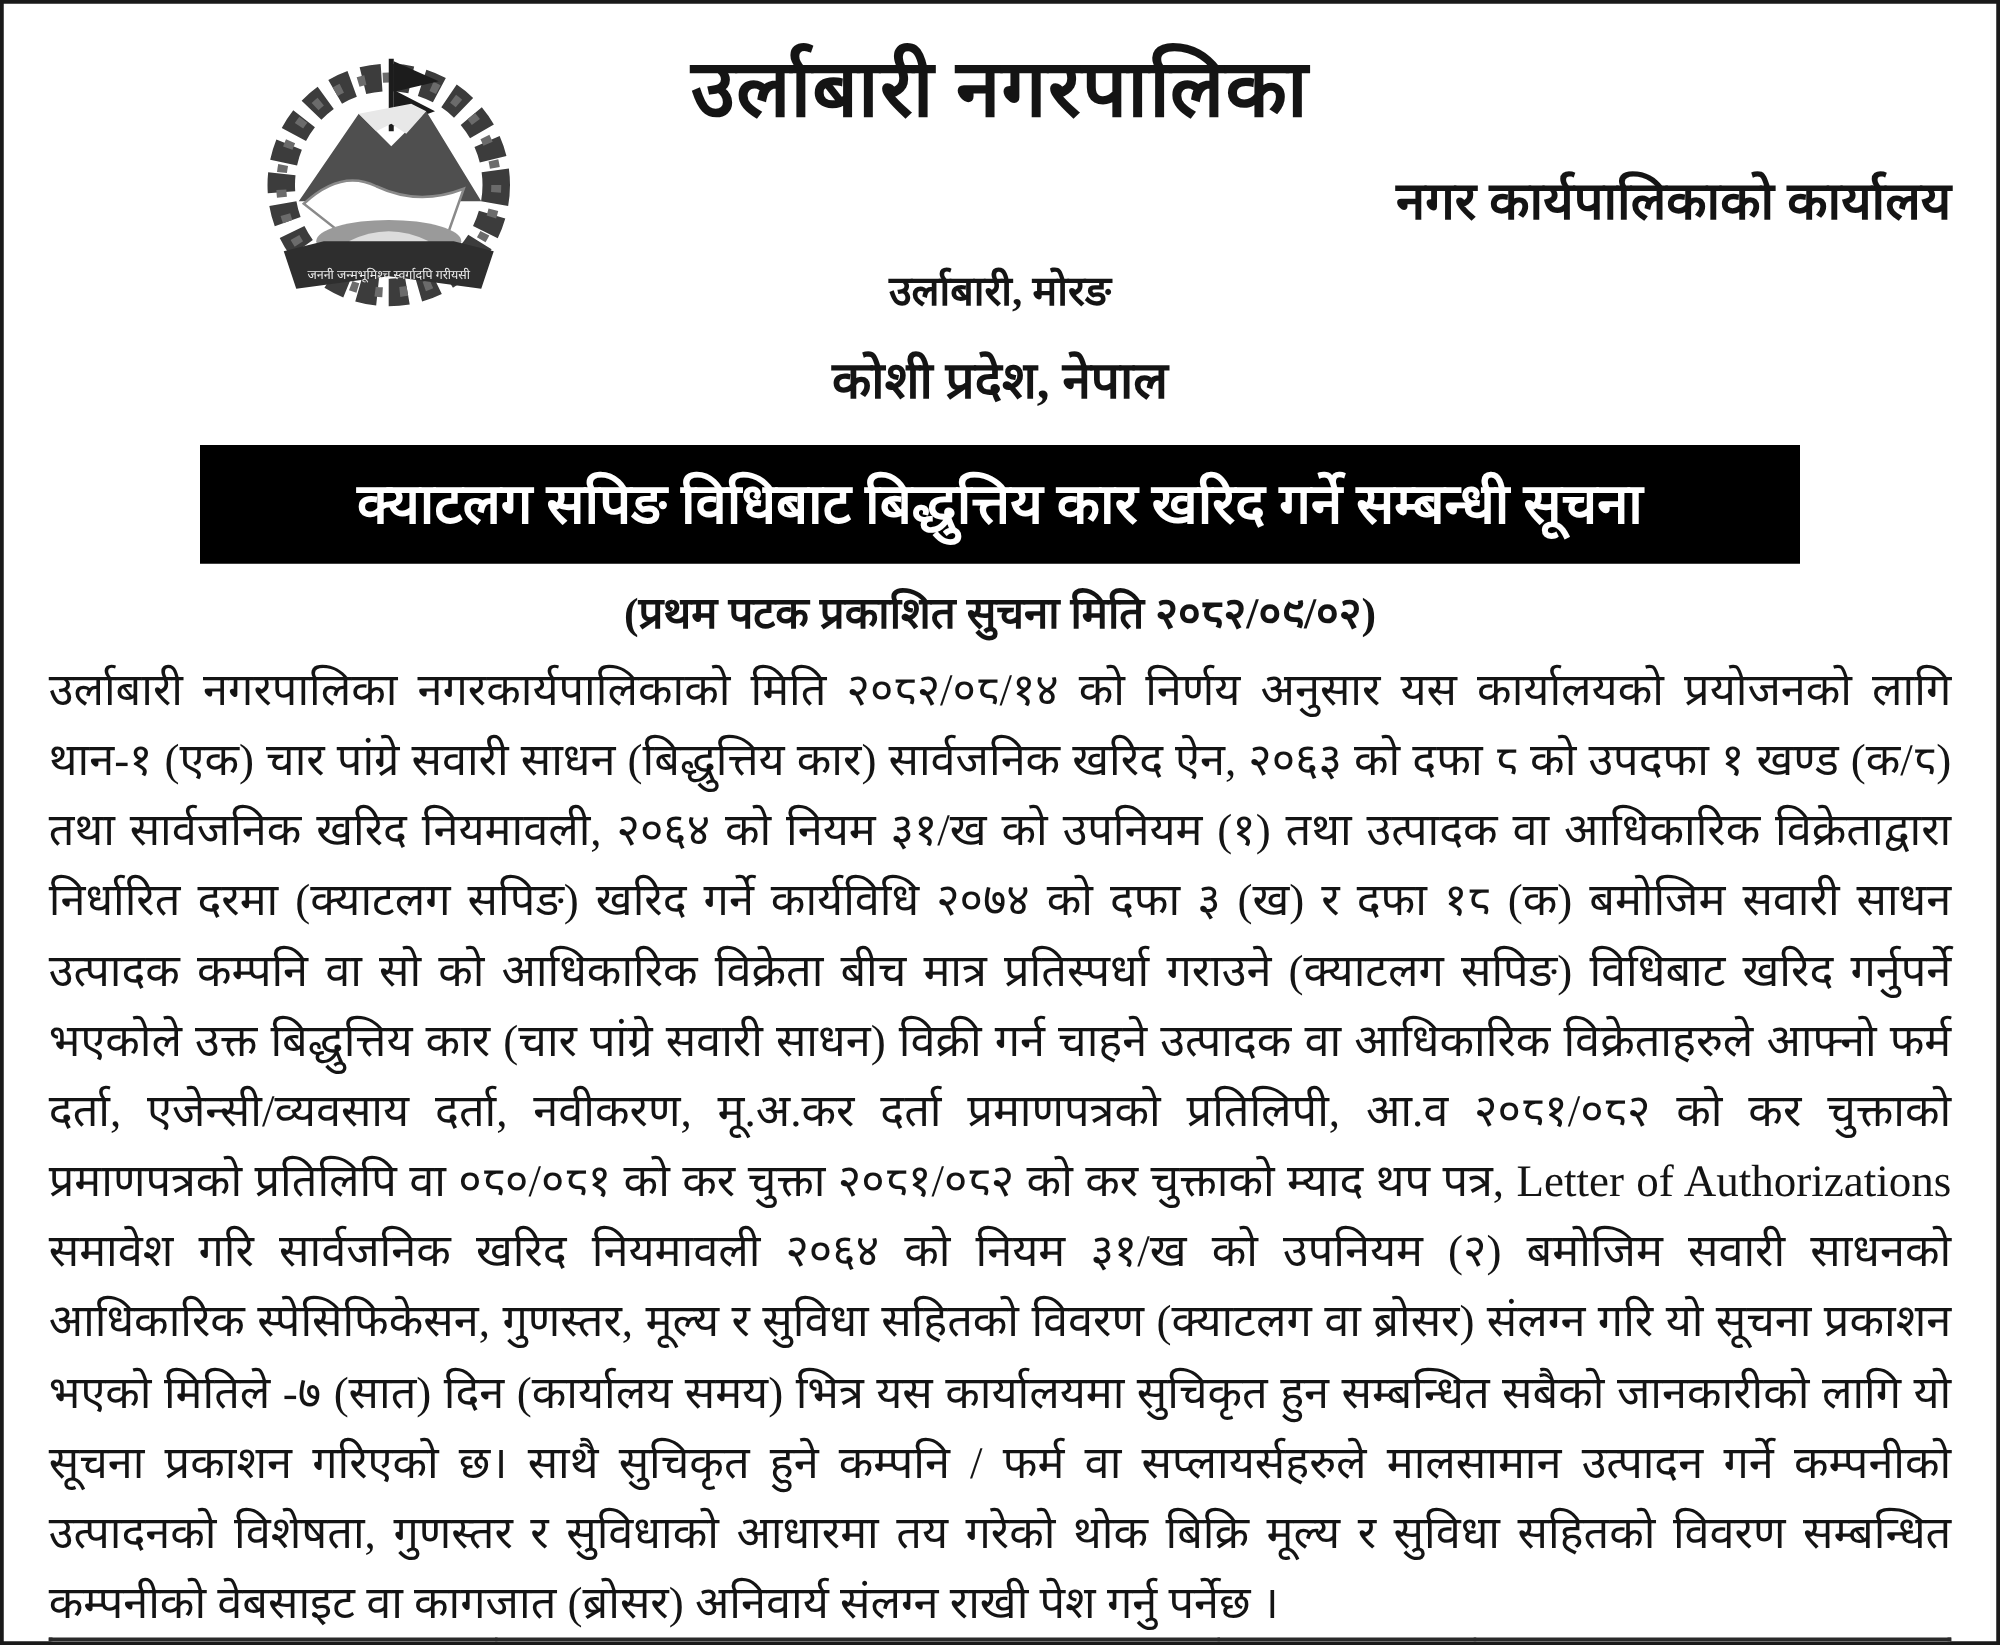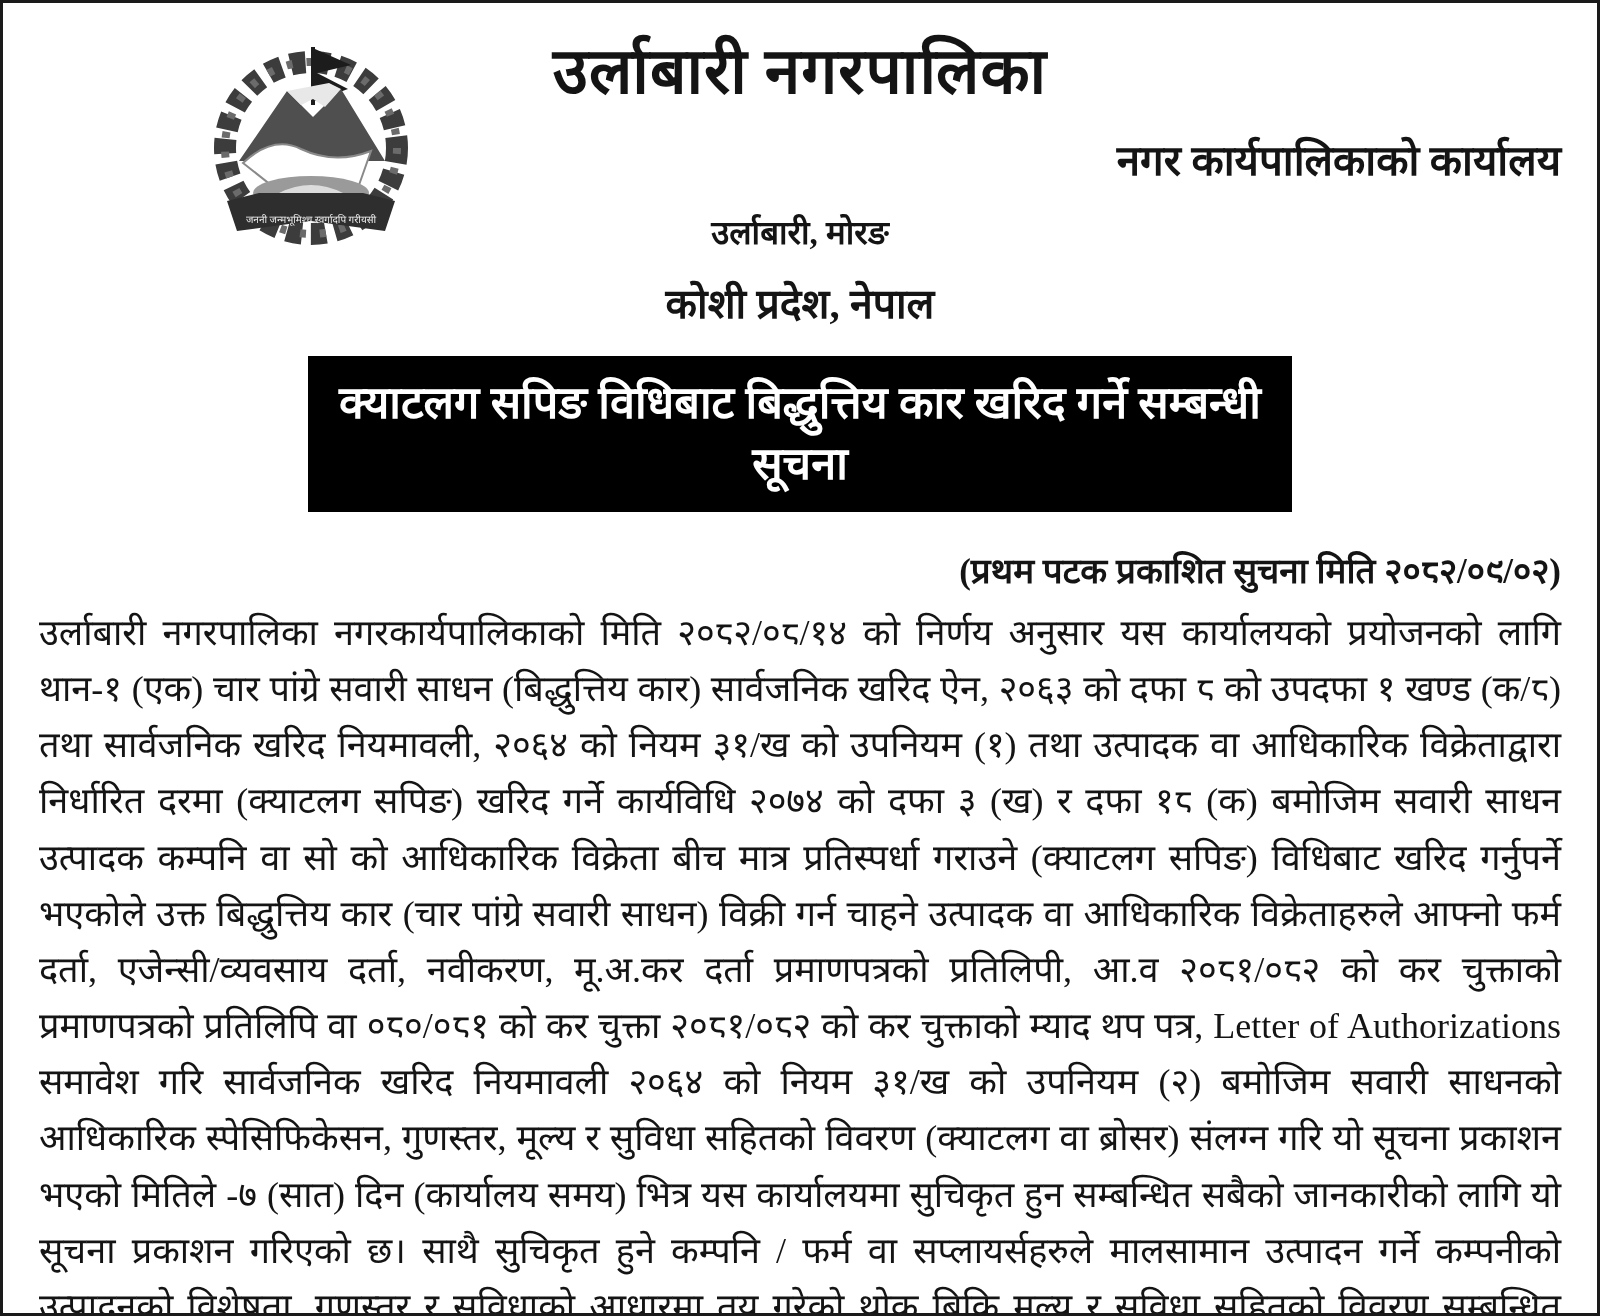--- a/index.html
+++ b/index.html
@@ -22,27 +22,27 @@
   .header{position:relative;text-align:center;}
   .emblem{
     position:absolute;left:162px;top:8px;width:220px;height:220px;
   }
   .h-muni{font-size:64px;font-weight:bold;letter-spacing:1px;}
   .h-office{font-size:42px;font-weight:bold;margin-top:18px;text-align:right;}
   .h-loc{font-size:33px;font-weight:bold;margin-top:22px;}
   .h-prov{font-size:41px;font-weight:bold;margin-top:20px;}
   
   .banner{
-    margin:26px auto 0 auto;width:984px;
+    margin:26px auto 0 auto;width:1280px;
     background:var(--banner-bg);color:var(--banner-fg);
     text-align:center;font-size:45px;font-weight:bold;
     padding:14px 10px 20px 10px;
   }
   .publish-line{
-    text-align:right;font-size:35px;font-weight:bold;margin-top:34px;
+    text-align:center;font-size:35px;font-weight:bold;margin-top:14px;
   }
   
   .body-text{
     margin-top:12px;
     font-size:36px;line-height:1.56;
     text-align:justify;text-justify:inter-word;
   }
   .list-label{
     text-align:center;font-size:34px;font-weight:bold;margin:4px 0 10px 0;
   }

